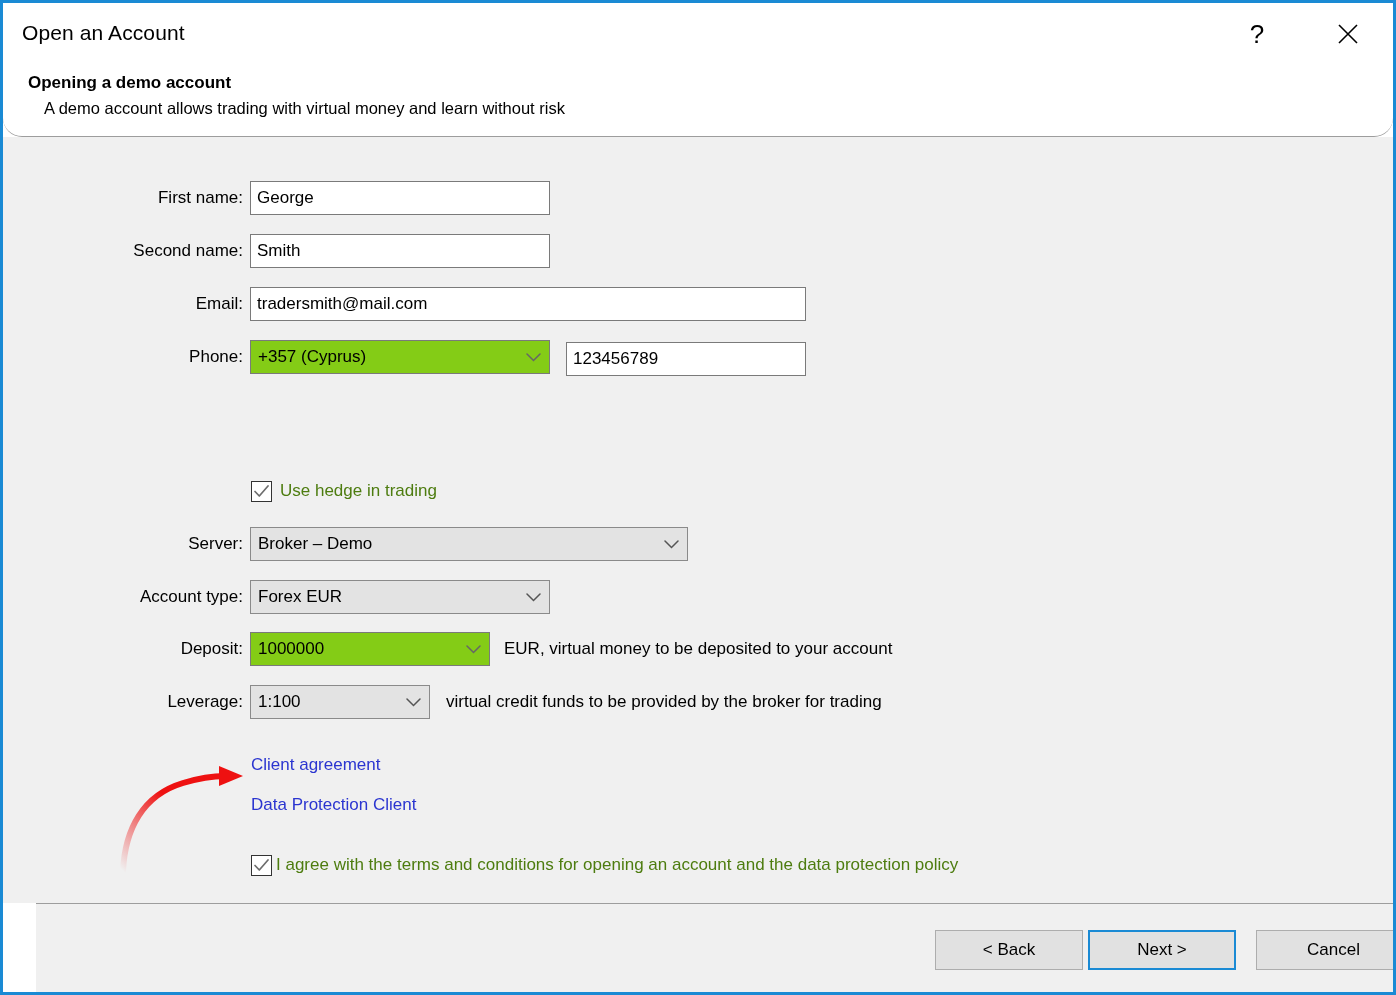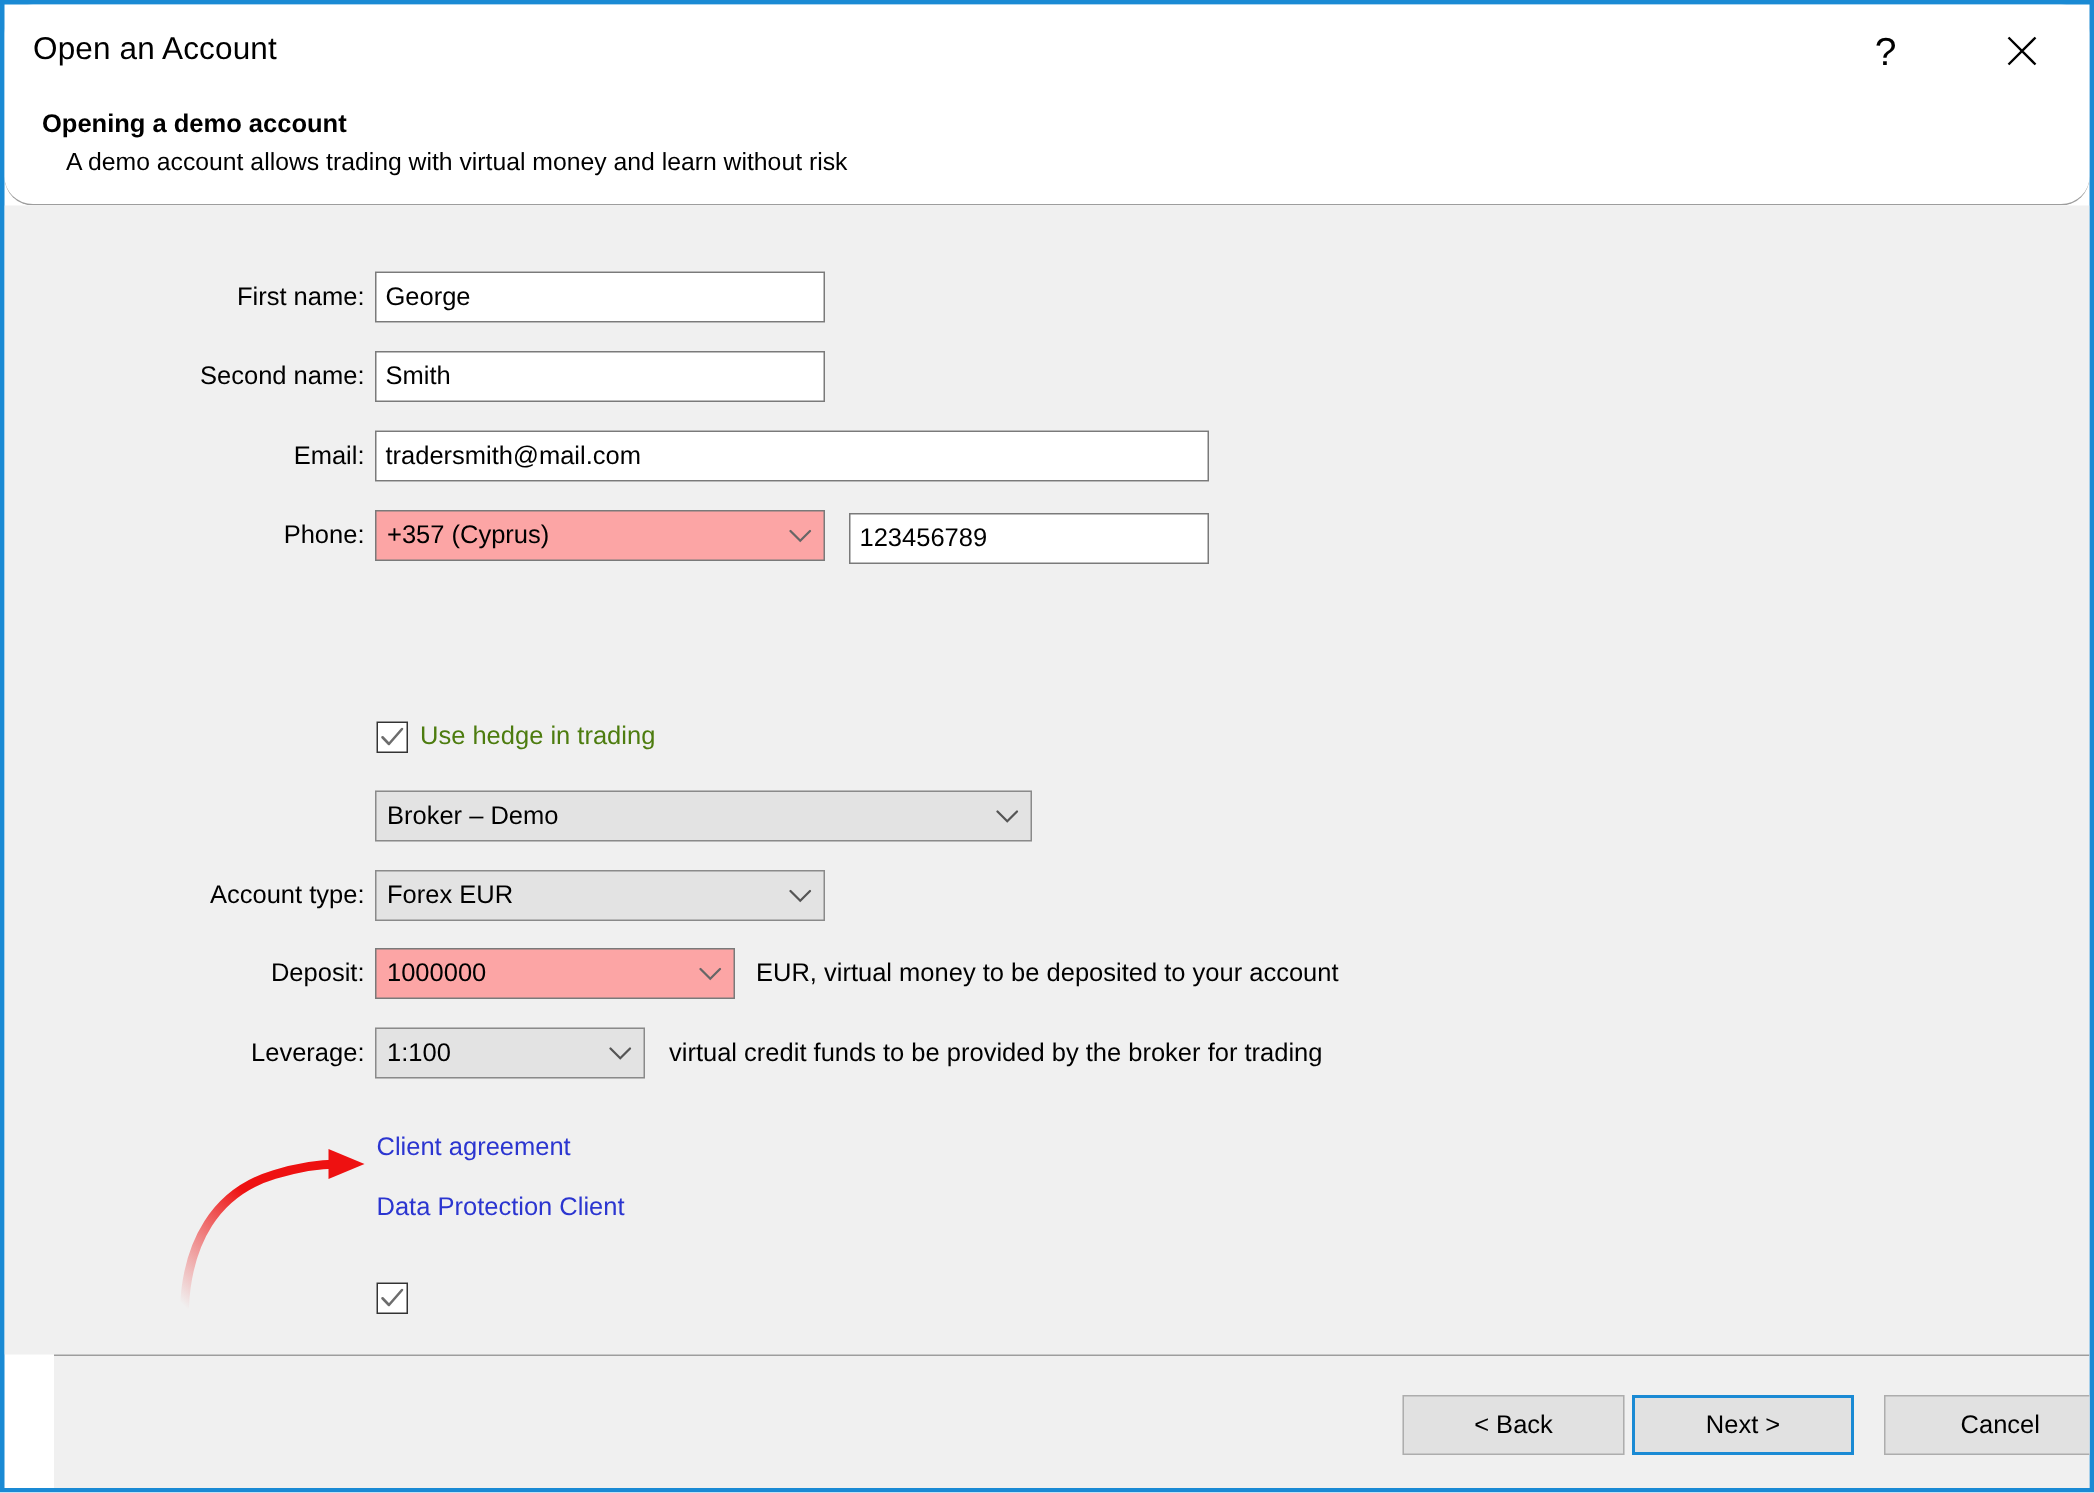--- a/index.html
+++ b/index.html
@@ -128,21 +128,21 @@
   
   .combo {
     position: absolute;
     box-sizing: border-box;
     height: 34px;
     border: 1px solid #7a7a7a;
     font-size: 17px;
     color: #000000;
     cursor: default;
   }
-  .combo.white { background: #fca5a5; }
+  .combo.white { background: #84cc16; }
   .combo.gray  { background: #e3e3e3; border-color: #8a8a8a; }
   .combo .ctext {
     position: absolute;
     left: 7px;
     top: 0;
     height: 32px;
     line-height: 32px;
     white-space: nowrap;
     overflow: hidden;
   }
@@ -307,20 +307,23 @@
     <div class="cbrow" style="left:248px; top:344px; width:300px;">
       <div class="cbox">
         <svg width="19" height="19" viewBox="0 0 19 19">
           <path d="M3 9.5 L7.3 14 L16 4" stroke="#6d6d6d" stroke-width="1.7" fill="none" stroke-linecap="round" stroke-linejoin="round"></path>
         </svg>
       </div>
       <div class="cbtext" style="left:29px;">Use hedge in trading</div>
     </div>
 
     <div class="row" style="left:0; top:390px; width:660px;">
+      <div class="label-col">
+        <div class="lbl">Server:</div>
+      </div>
       <div class="combo gray" style="left:247px; top:0; width:438px;">
         <span class="ctext">Broker – Demo</span>
         <span class="carrow">
           <svg class="chev" width="15" height="9" viewBox="0 0 15 9">
             <path d="M1 1 L7.5 7.5 L14 1" stroke="#555555" stroke-width="1.5" fill="none" stroke-linecap="round"></path>
           </svg>
         </span>
       </div>
     </div>
 
@@ -370,20 +373,21 @@
 
     <div class="link" style="left:248px; top:618px;">Client agreement</div>
     <div class="link" style="left:248px; top:658px;">Data Protection Client</div>
 
     <div class="cbrow" style="left:248px; top:718px; width:920px;">
       <div class="cbox">
         <svg width="19" height="19" viewBox="0 0 19 19">
           <path d="M3 9.5 L7.3 14 L16 4" stroke="#6d6d6d" stroke-width="1.7" fill="none" stroke-linecap="round" stroke-linejoin="round"></path>
         </svg>
       </div>
+      <div class="cbtext" style="left:25px;">I agree with the terms and conditions for opening an account and the data protection policy</div>
     </div>
 
   </div>
 
   <div id="annot-arrow">
     <svg width="150" height="120" viewBox="0 0 150 120">
       <defs>
         <linearGradient id="agrad" x1="0" y1="1" x2="1" y2="0">
           <stop offset="0%" stop-color="#ee1111" stop-opacity="0"></stop>
           <stop offset="28%" stop-color="#ee1111" stop-opacity="0.45"></stop>

